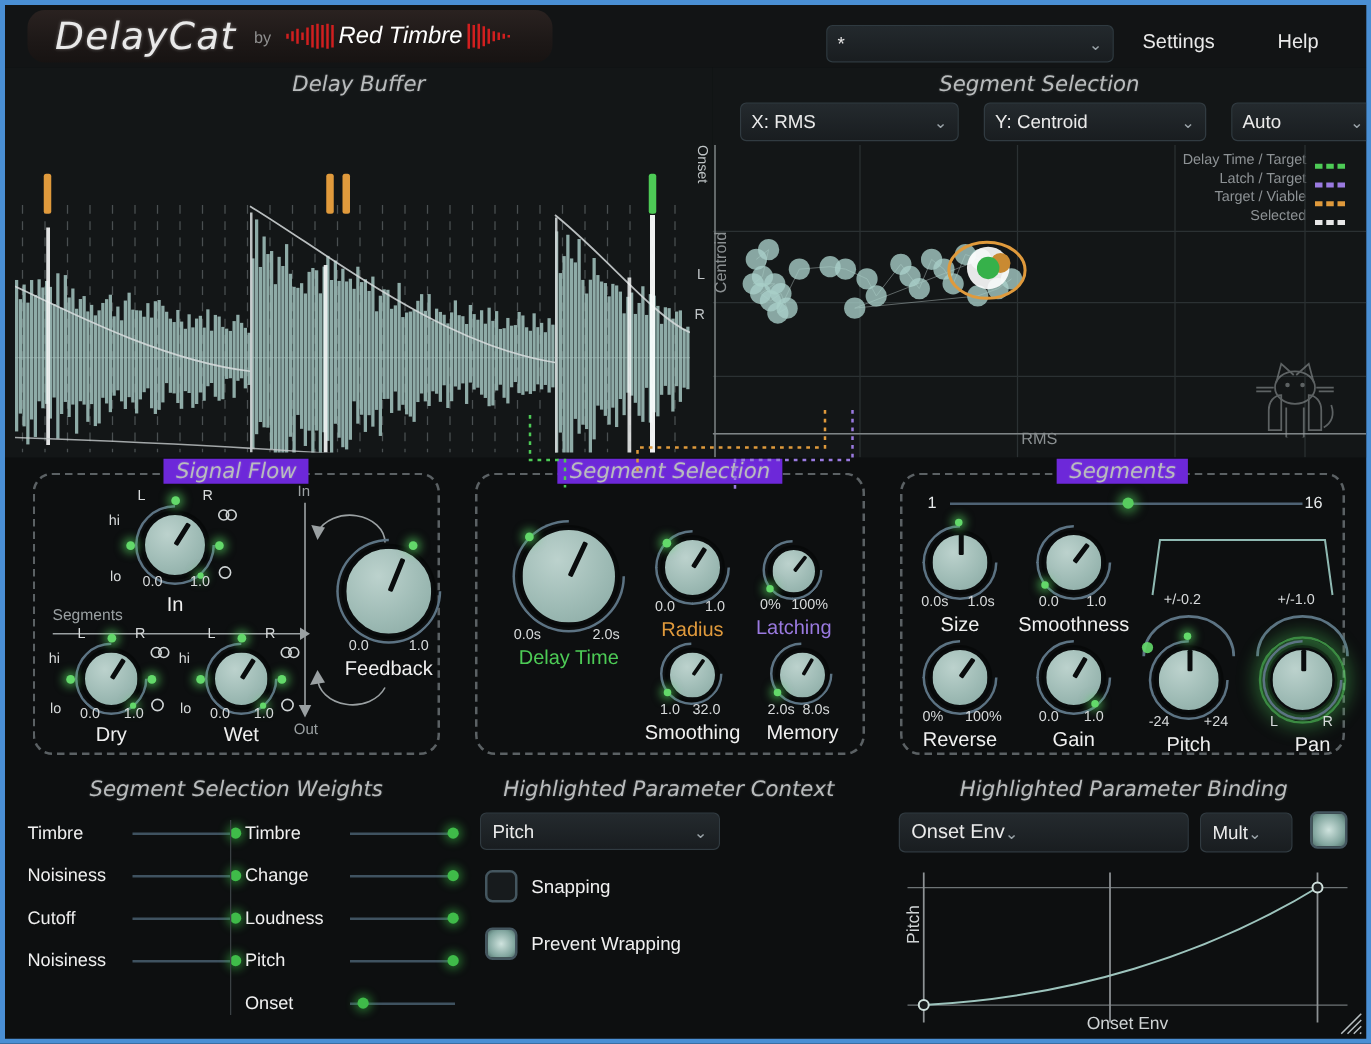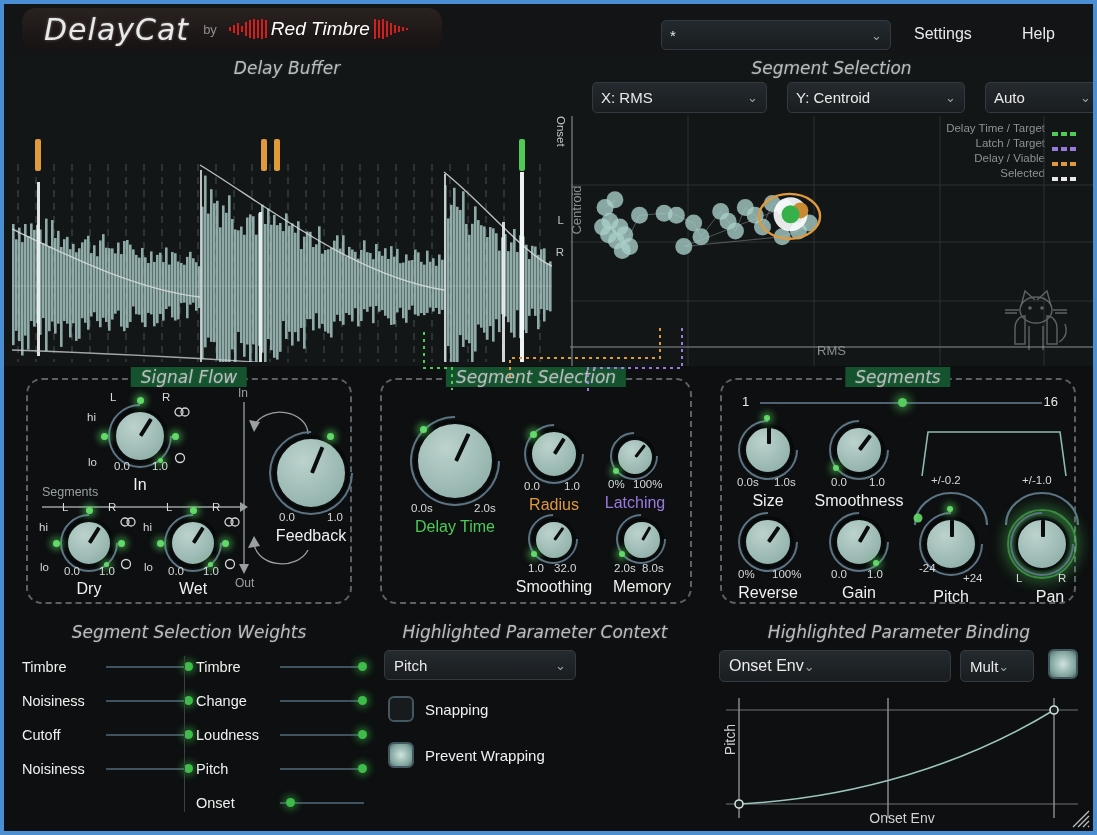--- a/index.html
+++ b/index.html
@@ -89,21 +89,21 @@
   .buf-lbl { position: absolute; color: #bfc4c6; font-size: 11.5px; }
   #buf-onset { right: 3px; top: 62px; writing-mode: vertical-rl; }
   #buf-L { right: 6px; top: 160px; }
   #buf-R { right: 6px; top: 192px; }
 
   
   .mid-row { position: absolute; left: 0; top: 362px; width: 1089px; height: 250px; }
   .dash-panel { position: absolute; border: 2px dashed #5b6164; border-radius: 16px; }
   .dash-panel > .cap {
     position: absolute; top: -13px; left: 50%; transform: translateX(-50%);
-    background: #14532d; padding: 0 10px; white-space: nowrap;
+    background: #6d28d9; padding: 0 10px; white-space: nowrap;
   }
   #panel-signal { left: 22px; top: 12px; width: 326px; height: 226px; }
   #panel-segsel { left: 376px; top: 12px; width: 312px; height: 226px; }
   #panel-segments { left: 716px; top: 12px; width: 356px; height: 226px; }
 
   
   .knob { position: absolute; }
   .knob-dial {
     position: absolute; left: 0; top: 0; border-radius: 50%;
     background: radial-gradient(circle at 38% 32%, #bcd2cd, #9dbab4 58%, #88a8a2 100%);
@@ -510,21 +510,21 @@
       <div class="legend" id="scatter-legend">
           <div class="legend-row">
             <span>Delay Time / Target</span>
             <span class="legend-dash"><i style="background:#4dcb56"></i><i style="background:#4dcb56"></i><i style="background:#4dcb56"></i></span>
           </div>
           <div class="legend-row">
             <span>Latch / Target</span>
             <span class="legend-dash"><i style="background:#9a7ae0"></i><i style="background:#9a7ae0"></i><i style="background:#9a7ae0"></i></span>
           </div>
           <div class="legend-row">
-            <span>Delay / Viable</span>
+            <span>Target / Viable</span>
             <span class="legend-dash"><i style="background:#e09a3c"></i><i style="background:#e09a3c"></i><i style="background:#e09a3c"></i></span>
           </div>
           <div class="legend-row">
             <span>Selected</span>
             <span class="legend-dash"><i style="background:#e8e8e8"></i><i style="background:#e8e8e8"></i><i style="background:#e8e8e8"></i></span>
           </div>
         </div>
 
       <svg width="523" height="312" style="position:absolute;left:0;top:0">
         <g stroke="#2b3133" stroke-width="1">
@@ -854,21 +854,21 @@
       <div class="knob" style="left:203px;top:138px;width:52px;height:52px">
         <svg width="84" height="40" style="position:absolute;left:-16px;top:-27px">
           <path d="M6 34 A 36 32 0 0 1 78 34" fill="none" stroke="#5c7383" stroke-width="2.2"></path>
           <circle cx="9" cy="27" r="4.5" fill="#63d96a" opacity=".9"></circle>
         </svg>
         <div class="knob-side" style="left:6px;top:-44px">+/-0.2</div>
         <div class="knob-ring" style="width:64px;height:64px"></div>
         <div class="knob-dial" style="width:52px;height:52px"></div>
         <div class="knob-ptr" style="left:25px;top:2px;width:4px;height:17px"></div>
         <div class="knob-led" style="left:22px;top:-12px;width:6px;height:6px"></div>
-        <div class="knob-min" style="left:-6px;top:44px">-24</div>
+        <div class="knob-min" style="left:-6px;top:54px">-24</div>
         <div class="knob-max" style="left:38px;top:54px">+24</div>
         <div class="knob-cap" style="top:70px">Pitch</div>
       </div>
 
       <div class="knob" style="left:294px;top:138px;width:68px;height:52px">
         <svg width="84" height="40" style="position:absolute;left:-16px;top:-27px">
           <path d="M6 34 A 36 32 0 0 1 78 34" fill="none" stroke="#5c7383" stroke-width="2.2"></path>
         </svg>
         <div class="knob-side" style="left:6px;top:-44px">+/-1.0</div>
         <div style="position:absolute;left:-9px;top:-9px;width:70px;height:70px;border-radius:50%;

